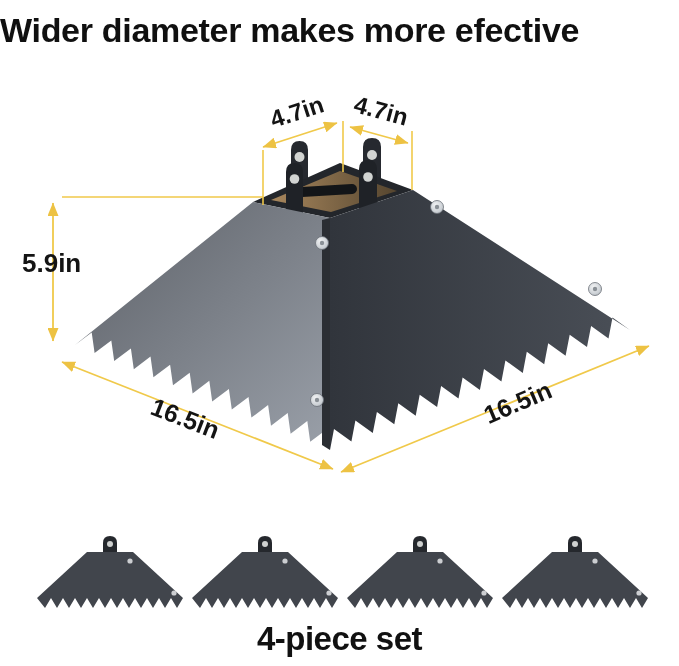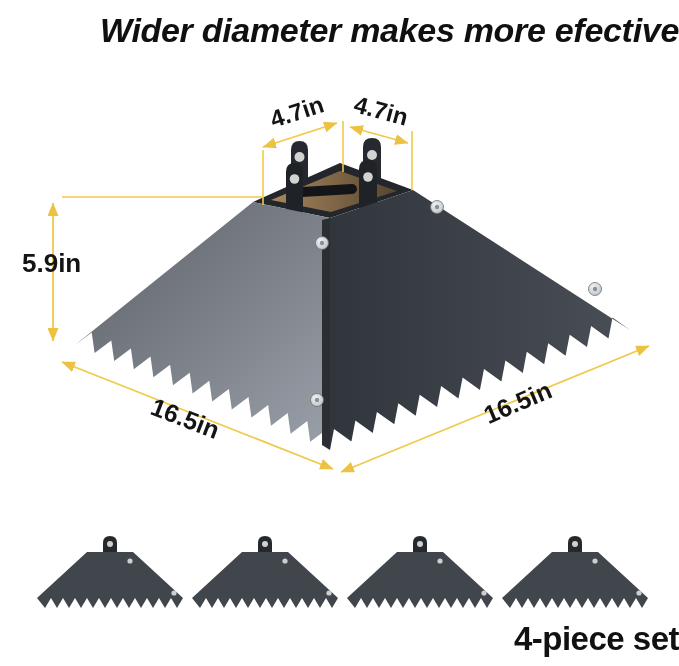--- a/index.html
+++ b/index.html
@@ -1,24 +1,24 @@
 <!DOCTYPE html>
 <html><head>
 <meta charset="utf-8">
 <style>
   html,body{margin:0;padding:0;background:#ffffff;}
   body{width:679px;height:666px;position:relative;overflow:hidden;
        font-family:"Liberation Sans",sans-serif;}
   .banner{position:absolute;top:0;left:0;width:679px;height:71px;
 etc          background:linear-gradient(180deg,#F8D320 0%,#F8D320 84%,#FAE489 89%,#FDF4CE 95%,#ffffff 100%);
-          display:flex;align-items:flex-start;justify-content:flex-end;font-style:italic;}
+          display:flex;align-items:flex-start;justify-content:flex-start;}
   .banner-text{margin-top:11px;font-size:34px;font-weight:700;color:#101010;
                letter-spacing:-0.3px;white-space:nowrap;}
   .diagram{position:absolute;top:0;left:0;}
-  .caption{position:absolute;top:620px;left:0;width:679px;text-align:right;
+  .caption{position:absolute;top:620px;left:0;width:679px;text-align:center;
            font-size:33px;font-weight:700;color:#111111;letter-spacing:-0.5px;}
   .dim-label{font-size:24px;font-weight:700;fill:#141414;}
   .dim-label-lg{font-size:25px;font-weight:700;fill:#141414;}
   .dim-label-h{font-size:26px;font-weight:700;fill:#141414;}
   .dim-line{stroke:#F0C94A;stroke-width:1.8;fill:none;}
   .ext-line{stroke:#F0C94A;stroke-width:1.6;fill:none;}
 </style>
 </head>
 <body>
 

